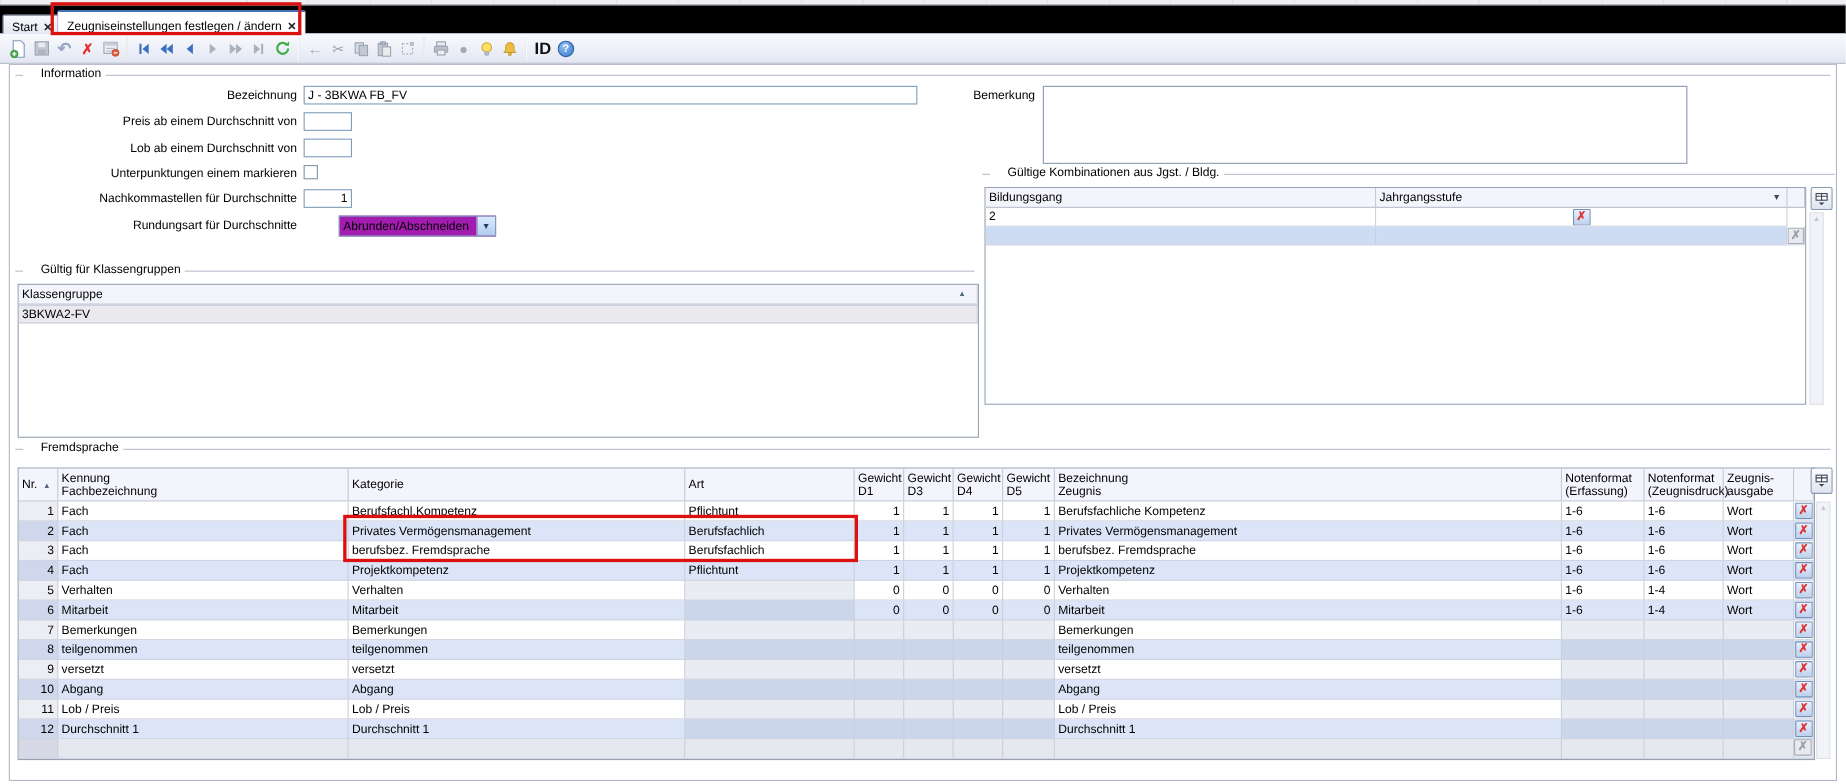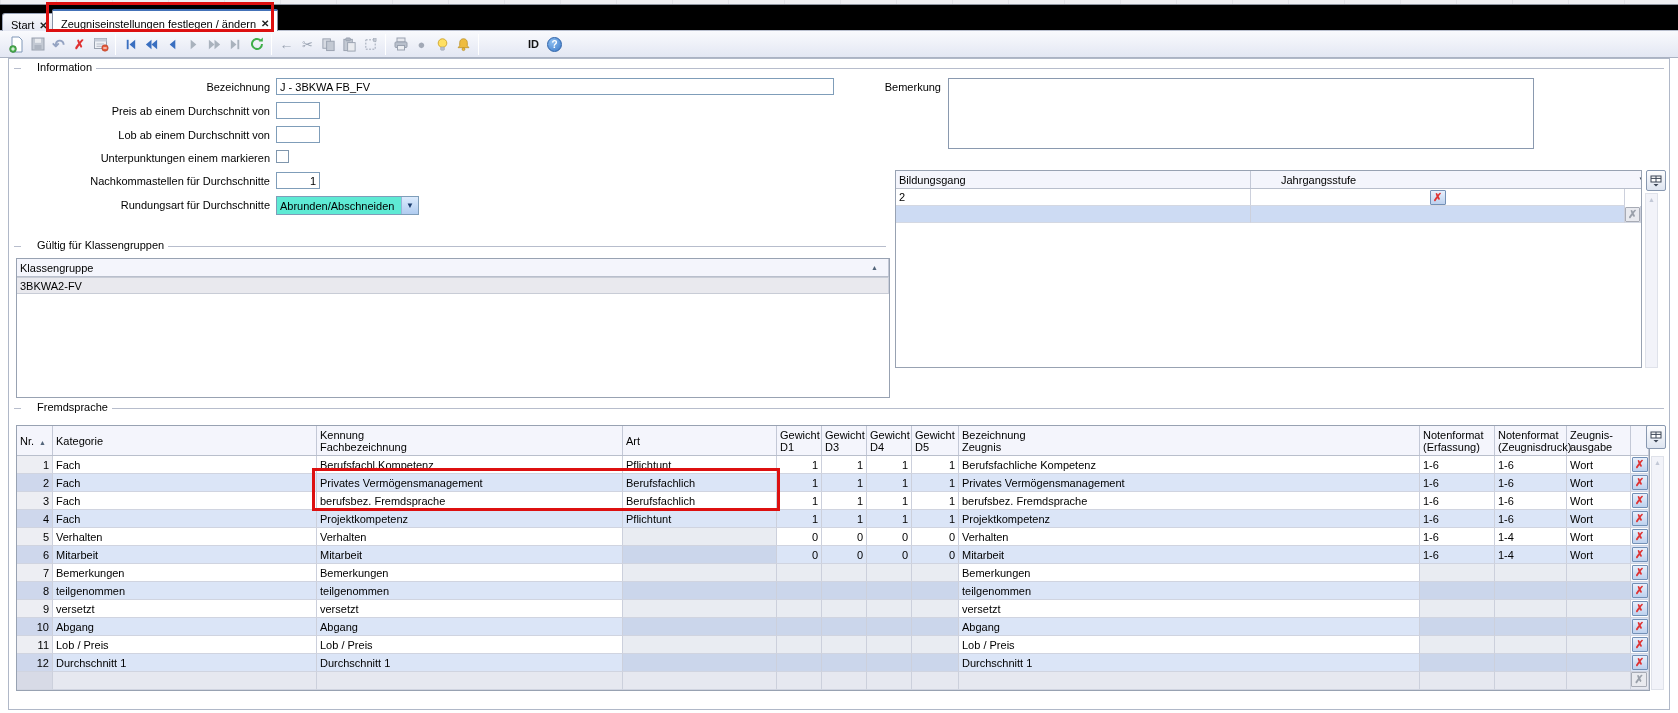--- a/index.html
+++ b/index.html
@@ -27,38 +27,38 @@
              background:linear-gradient(#f9fafd,#e3e7f3); border-bottom:1px solid #aab2c2;
              display:flex; align-items:center; padding-left:6px; }
   .tbtn { width:21px; height:21px; display:flex; align-items:center; justify-content:center; }
   .tsep { width:1px; height:21px; background:#b4bac8; margin:0 4px; border-right:1px solid #fff; }
   .glyph { font-size:14px; line-height:1; }
   .g-undo { color:#94a3c2; font-size:15px; font-weight:bold; }
   .g-del  { color:#e03232; font-weight:bold; font-size:13px; }
   .g-back { color:#9aa3b2; font-weight:bold; }
   .g-cut  { color:#9aa3b2; font-size:13px; }
   .g-rec  { color:#a2a9b6; font-size:13px; }
-  .idbtn { font-weight:bold; font-size:11px; padding:0 6px; color:#111;margin-left:40px; }
+  .idbtn { font-weight:bold; font-size:15px; padding:0 6px; color:#111; }
   .helpball { width:15px; height:15px; border-radius:50%; background:radial-gradient(circle at 35% 30%,#8fc0f2,#3a78c8);
               border:1px solid #2d62a8; color:#fff; font-weight:bold; font-size:10px;
               display:flex; align-items:center; justify-content:center; }
 
   
   .content { position:absolute; left:8px; top:58px; width:1662px; height:652px; border:1px solid #b0b8c8; background:#fff; }
 
   .legend { position:absolute; display:flex; align-items:center; white-space:nowrap; z-index:2; }
   .legend::before { content:""; width:7px; border-top:1px solid #b7bdcc; }
   .legend::after  { content:""; flex:1; border-top:1px solid #b7bdcc; }
   .legend span { padding:0 4px; transform:translateY(-1px);margin-left:12px; }
 
   .flabel { position:absolute; text-align:right; }
   .tinput { position:absolute; border:1px solid #7f9db9; background:#fff; padding:1px 3px; display:flex; align-items:center; }
   .num { justify-content:flex-end; }
   .cbox { position:absolute; width:13px; height:13px; border:1px solid #7f96ad; background:#fff; }
-  .combo { position:absolute; border:1px solid #7f9db9; background:#5eead4; display:flex; align-items:center; }
+  .combo { position:absolute; border:1px solid #7f9db9; background:#a21caf; display:flex; align-items:center;margin-left:32px; }
   .combo .cval { flex:1; padding:0 3px; }
   .combo .cbtn { width:17px; align-self:stretch; background:linear-gradient(#dcebfd,#b0ccf0);
                  border-left:1px solid #9ab4d8; display:flex; align-items:center; justify-content:center;
                  color:#1c3e6e; font-size:8px; }
   .memo { position:absolute; border:1px solid #8a99af; background:#fff; }
 
   
   .gridbox { position:absolute; border:1px solid #98a2b2; background:#fff; overflow:hidden; }
   .ghead { display:grid; background:#f4f5fc; border-bottom:1px solid #b9bfcc; }
   .ghead .hc { border-right:1px solid #c3c8d6; padding:1px 3px; position:relative; display:flex; flex-direction:column; justify-content:center; }
@@ -280,23 +280,26 @@
 
   <div class="flabel" style="left:30px; top:199px; width:240px;">Rundungsart für Durchschnitte</div>
   <div class="combo" style="left:276px; top:196px; width:143px; height:19px;">
     <span class="cval">Abrunden/Abschneiden</span>
     <span class="cbtn">▼</span>
   </div>
 
   <div class="flabel" style="left:830px; top:81px; width:111px;">Bemerkung</div>
   <div class="memo" style="left:948px; top:78px; width:586px; height:71px;"><span></span></div>
 
+  <div class="legend" style="left:893px; top:152px; width:775px;">
+      <span>Gültige Kombinationen aus Jgst. / Bldg.</span>
+    </div>
 
   <div class="gridbox" style="left:895px; top:170px; width:747px; height:198px;">
-    <div class="ghead kb-grid" style="height:18px;gap:27px;">
+    <div class="ghead kb-grid" style="height:18px;">
       <div class="hc">
           <span>Bildungsgang</span>
         </div>
       <div class="hc">
           <span>Jahrgangsstufe</span>
           <span class="hdrop">▼</span>
         </div>
       <div class="hc"></div>
     </div>
     <div>
@@ -347,25 +350,25 @@
   <div class="legend" style="left:14px; top:402px; width:1650px;">
       <span>Fremdsprache</span>
     </div>
 
   <div class="gridbox" style="left:16px; top:425px; width:1634px; height:266px;">
     <div class="ghead kf-grid" style="height:30px;">
       <div class="hc">
           <span><span>Nr.</span><span class="sortasc">▲</span></span>
         </div>
       <div class="hc">
-          <span>Kategorie</span>
-        </div>
-      <div class="hc">
           <span class="l2">Kennung</span>
           <span class="l2">Fachbezeichnung</span>
+        </div>
+      <div class="hc">
+          <span>Kategorie</span>
         </div>
       <div class="hc">
           <span>Art</span>
         </div>
       <div class="hc">
           <span class="l2">Gewicht</span>
           <span class="l2">D1</span>
         </div>
       <div class="hc">
           <span class="l2">Gewicht</span>

